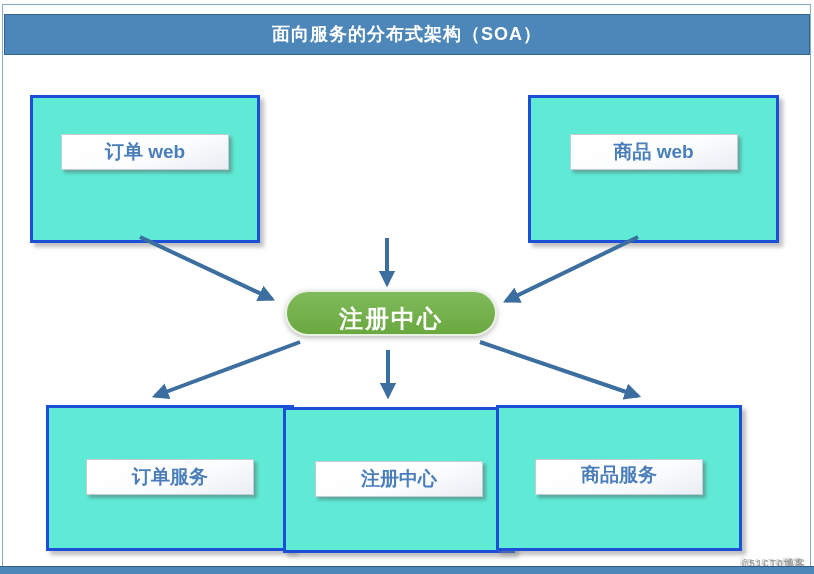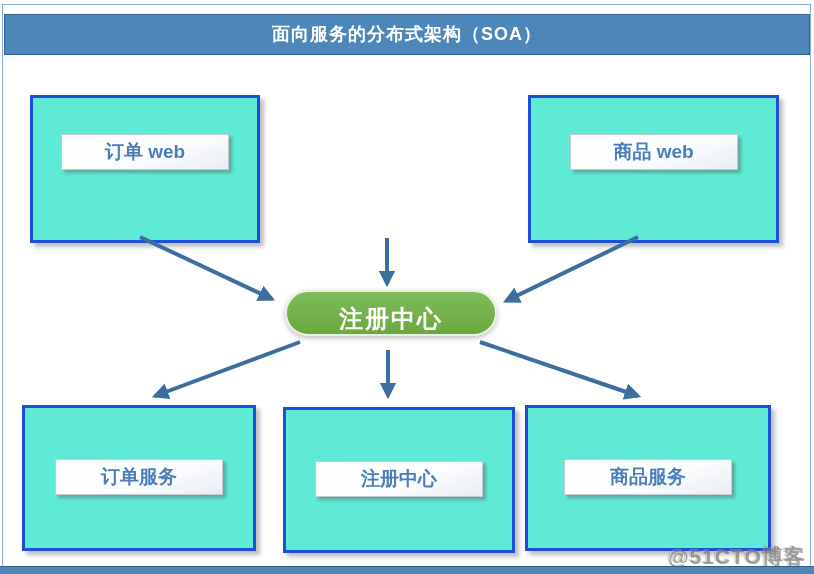--- a/index.html
+++ b/index.html
@@ -37,45 +37,46 @@
     border:1px solid #c3cbd5;
     box-shadow:3px 3px 3px rgba(90,90,90,0.45);
     color:#4a7ebb; font-weight:bold; font-size:19px;
     text-align:center; line-height:33px; white-space:nowrap;
   }
   .box.top .label { top:36px; }
   .box.bottom .label { top:51px; }
   #box-order-web   { left:30px;  top:95px;  width:224px; height:142px; }
   #box-user-web    { left:277px; top:95px;  width:217px; height:142px; }
   #box-product-web { left:512px; top:95px;  width:245px; height:142px;margin-left:16px; }
-  #box-order-svc   { left:22px;  top:405px; width:228px; height:140px; }
+  #box-order-svc   { left:46px;  top:405px; width:228px; height:140px;padding-left:14px; }
   #box-user-svc    { left:283px; top:407px; width:226px; height:140px; }
-  #box-product-svc { left:525px; top:405px; width:240px; height:140px; }
+  #box-product-svc { left:496px; top:405px; width:240px; height:140px;font-family:Liberation Mono, monospace; }
   
   .registry {
     position:absolute; left:285px; top:290px; width:212px; height:46px;
     box-sizing:border-box; border-radius:29px;
     background:linear-gradient(#80ba5c,#6aa83f);
     border:2px solid #e9f0e4;
     box-shadow:0 2px 5px rgba(120,120,120,0.5);
     color:#ffffff; font-weight:bold; font-size:24px; letter-spacing:2px;
     text-align:center; line-height:53px;
   }
   
   svg.arrows {
     position:absolute; left:0; top:0; width:814px; height:574px;
     pointer-events:none;
   }
   
   .watermark {
     position:absolute; right:8px; bottom:3px;
-    font-size:21px; font-weight:bold;
+    font-size:10px; font-weight:bold;
     color:rgba(110,110,110,0.62);
     text-shadow:-2px -1px 0 rgba(165,165,165,0.45);
     letter-spacing:1px;
+    font-family:Liberation Mono, monospace;
   }
 </style>
 </head>
 <body>
 
 <div id="canvas">
 
   <div class="frame"></div>
 
   <div class="header">面向服务的分布式架构（SOA）</div>

